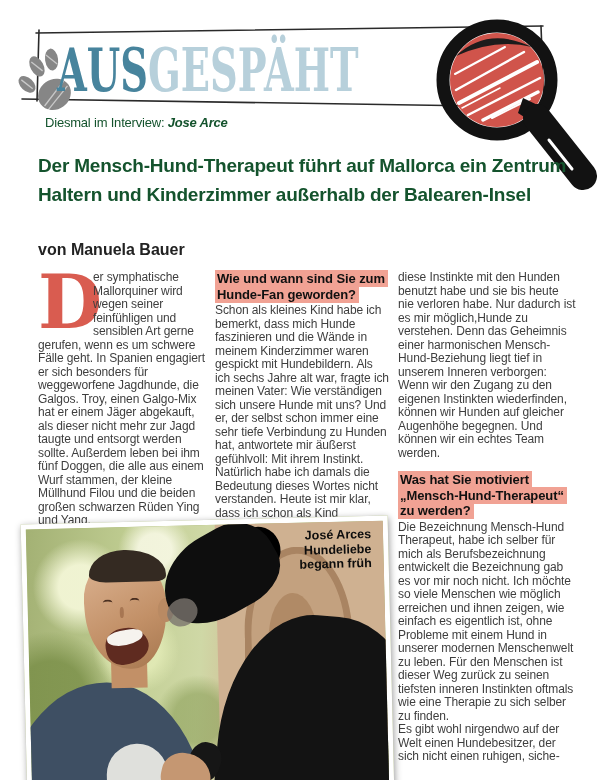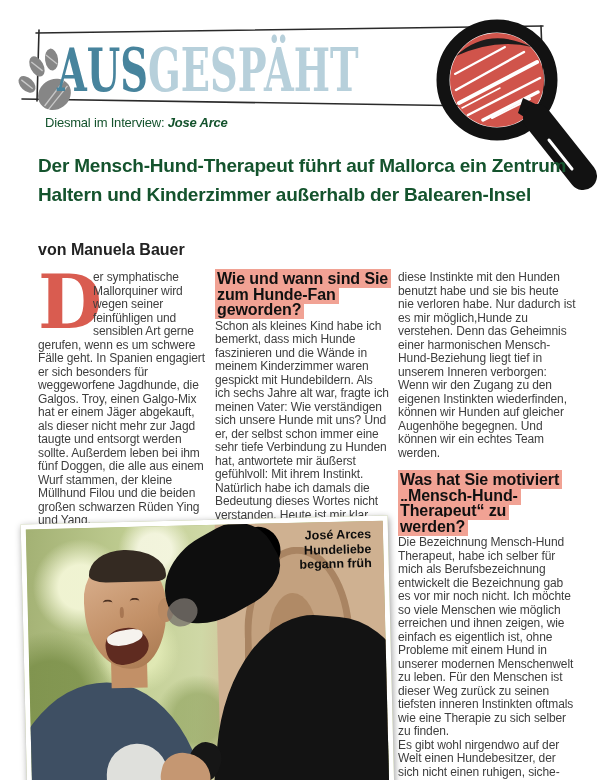--- a/index.html
+++ b/index.html
@@ -23,21 +23,21 @@
 
   
   .col{position:absolute;top:271px;font-size:12px;line-height:13.5px;color:#3e3e3e;letter-spacing:-0.1px;}
   .col p{margin:0;}
   .col1{left:38px;width:169px;}
   .col2{left:215px;width:174px;}
   .col3{left:398px;width:178px;}
   .dropcap{float:left;width:48px;height:54px;margin:3px 7px 0 0;
         font-family:"DejaVu Serif",serif;font-weight:bold;font-size:74px;line-height:56px;
         color:#d95c50;text-align:left;}
-  .q{font-weight:bold;font-size:16px;line-height:15.6px;color:#101010;margin:0 0 2px 0;}
+  .q{font-weight:bold;font-size:13px;line-height:15.6px;color:#101010;margin:0 0 2px 0;}
   .q .hl{background:#f1a294;padding:1px 3px 1px 2px;
         -webkit-box-decoration-break:clone;box-decoration-break:clone;}
   .q2{margin-top:12px;}
 
   
   .photo{position:absolute;left:24px;top:520px;width:357px;height:268px;z-index:3;
         border:5px solid #fff;box-shadow:1px 2px 7px rgba(0,0,0,0.4);
         transform:rotate(-1.4deg);background:#aab878;overflow:hidden;}
   .scene{position:relative;width:100%;height:100%;}
   .scene > div{position:absolute;}

